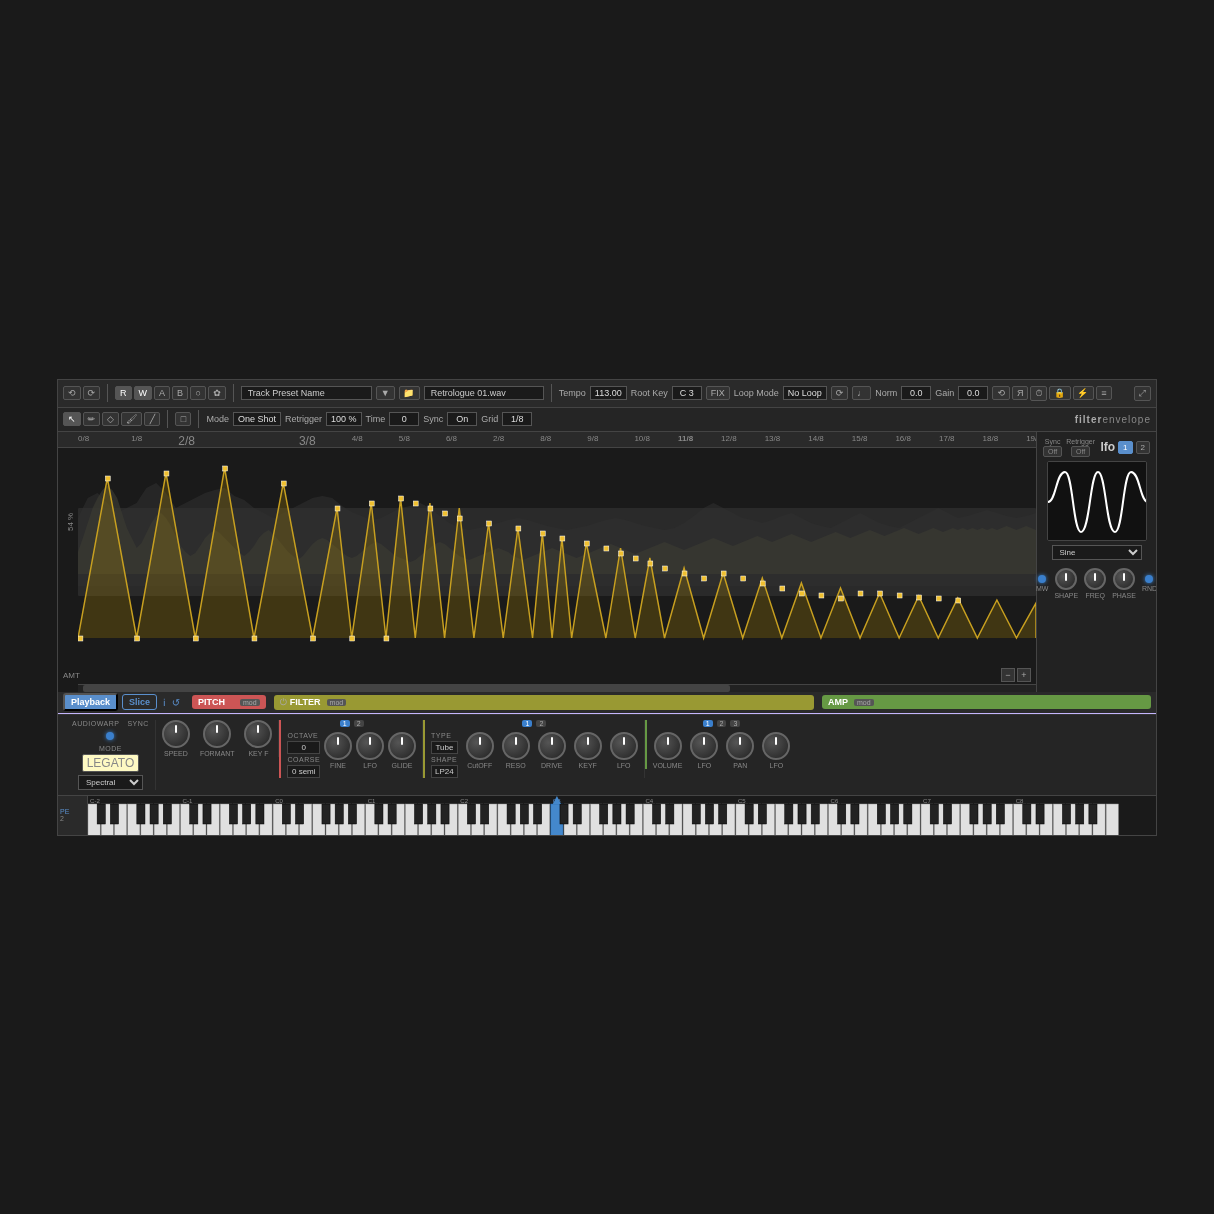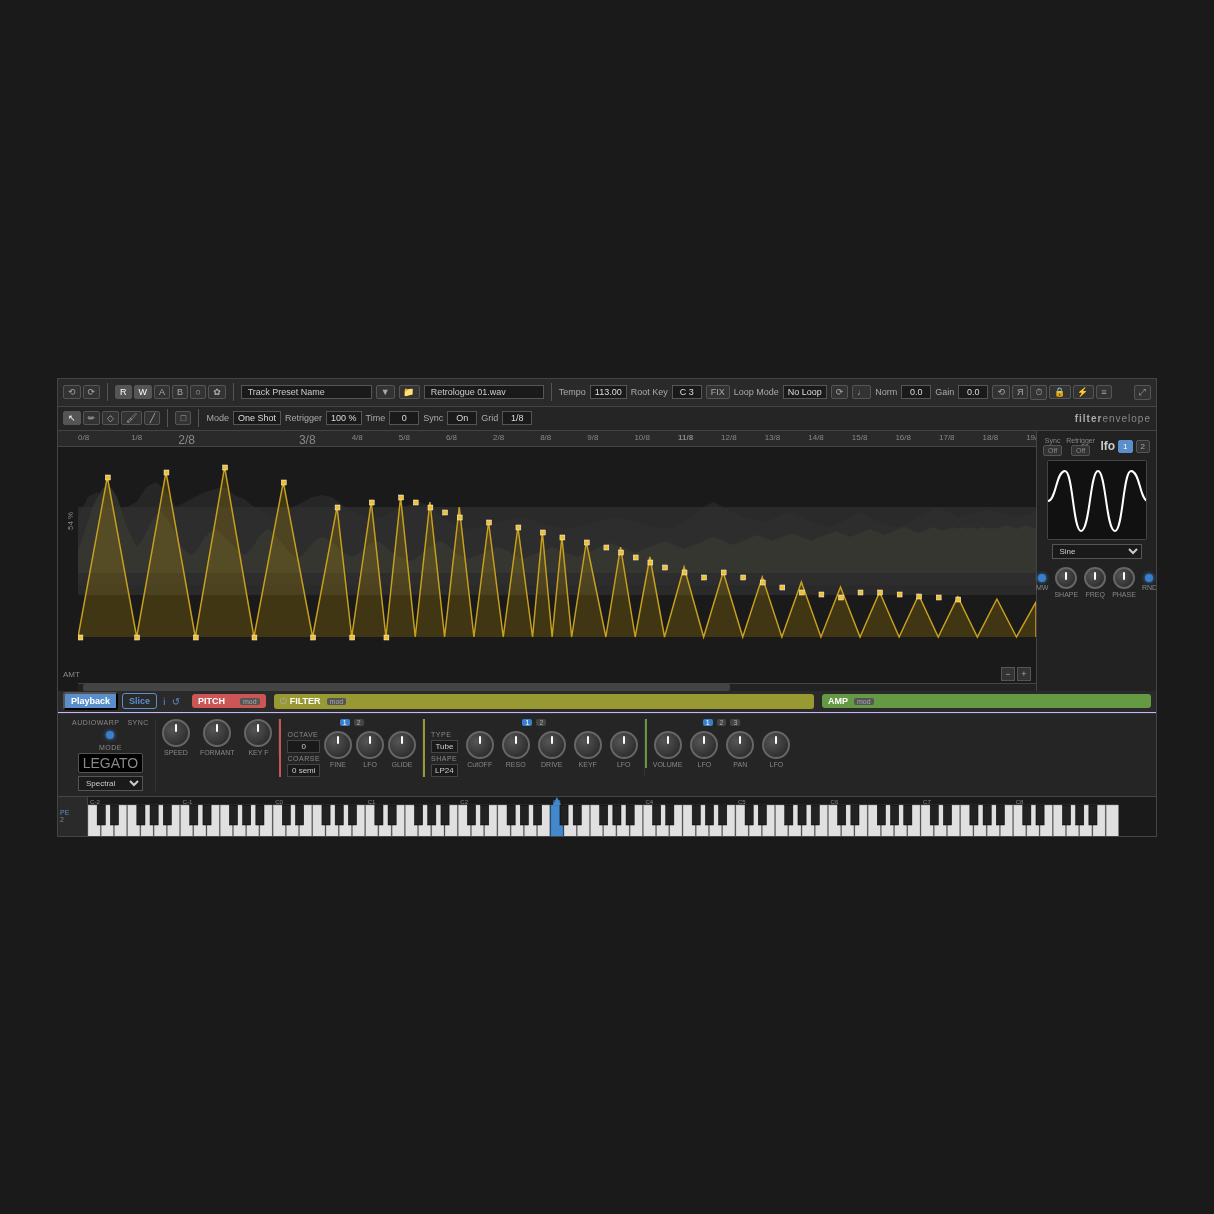--- a/index.html
+++ b/index.html
@@ -277,24 +277,24 @@
     }
     .mode-select {
       background: #1a1a1a;
       border: 1px solid #555;
       color: #ccc;
       font-size: 8px;
       padding: 1px 3px;
       width: 65px;
     }
     .toggle-btn {
-      background: #000000;
+      background: #fef9c3;
       border: 1px solid #555;
       color: #888;
-      font-size: 14px;
+      font-size: 12px;
       padding: 1px 4px;
       border-radius: 2px;
       cursor: pointer;
     }
     .small-value {
       background: #1a1a1a;
       border: 1px solid #444;
       color: #ccc;
       font-size: 8px;
       padding: 1px 3px;

